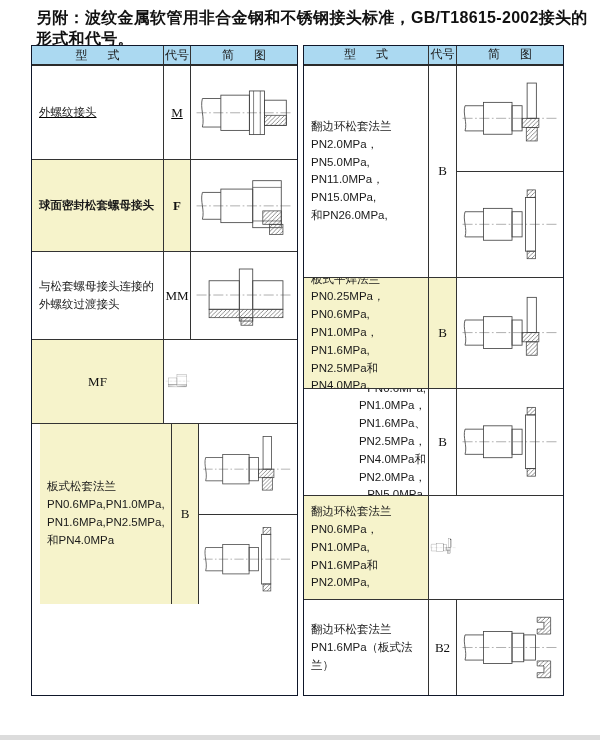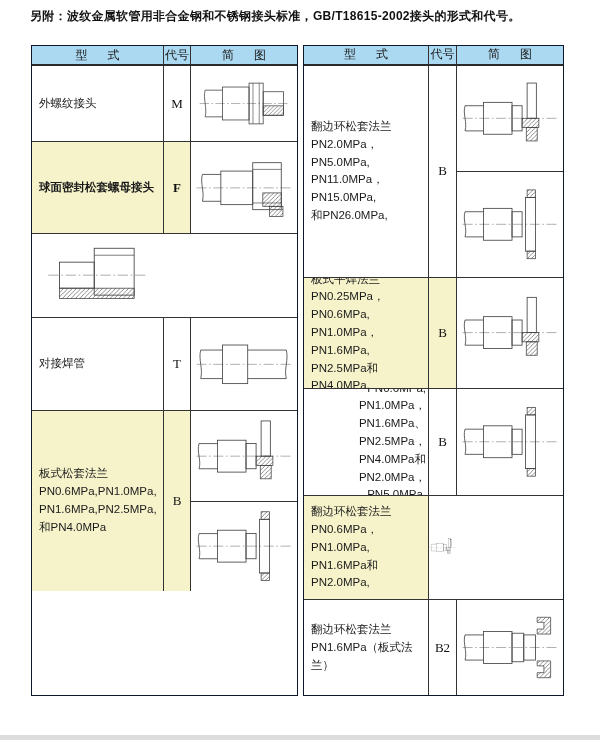--- a/index.html
+++ b/index.html
@@ -3,22 +3,22 @@
 <meta charset="utf-8">
 <style>
   html,body{margin:0;padding:0;}
   body{
     width:600px;height:740px;position:relative;background:#ffffff;
     font-family:"Liberation Sans",sans-serif;
     --blue:#abd9f1;--yellow:#f6f3cb;--bd:#333333;
     overflow:hidden;
   }
   .note{
-    position:absolute;left:30px;top:8px;width:555px;
-    font-size:12px;font-weight:bold;color:#111;letter-spacing:.3px;
+    position:absolute;left:36px;top:8px;width:555px;
+    font-size:16px;font-weight:bold;color:#111;letter-spacing:.3px;
   }
   .tables{
     position:absolute;left:31px;top:45px;width:533px;height:651px;
     display:flex;gap:5px;
   }
   .tbl{
     border:1px solid #0f172a;background:#fff;
     display:flex;flex-direction:column;box-sizing:border-box;
   }
   .tbl.left{width:267px;}
@@ -68,21 +68,21 @@
 
 <div class="note">另附：波纹金属软管用非合金钢和不锈钢接头标准，GB/T18615-2002接头的形式和代号。</div>
 
 <div class="tables">
   <div class="tbl left" id="tbl-left">
       <div class="row header">
         <div class="cell ">型      式</div>
         <div class="cell ">代号</div>
         <div class="cell ">简      图</div>
       </div>
-      <div class="row" style="height: 76px;">
+      <div class="row" style="height: 94px; text-decoration: underline;">
         <div class="cell type">外螺纹接头</div>
         <div class="cell code">M</div>
         <div class="cell diag">
           <div class="diag-sub">
             <svg viewBox="0 0 120 88" preserveAspectRatio="xMidYMid meet">
               <line x1="3" y1="44" x2="117" y2="44" stroke="#777" stroke-width="0.7" stroke-dasharray="12 3 2 3"></line>
               <path d="M32 27 L10 27 c-3 11.22 3 22.44 0 34 L32 61" stroke="#444" stroke-width="1" fill="none"></path>
               <rect x="32" y="23" width="34" height="42" stroke="#444" stroke-width="1" fill="none"></rect>
               <rect x="66" y="18" width="18" height="52" stroke="#444" stroke-width="1" fill="none"></rect>
               <line x1="71" y1="18" x2="71" y2="70" stroke="#444" stroke-width="0.8"></line>
@@ -104,48 +104,52 @@
               <rect x="32" y="24" width="38" height="40" stroke="#444" stroke-width="1" fill="none"></rect>
               <rect x="70" y="14" width="34" height="56" stroke="#444" stroke-width="1" fill="none"></rect>
               <line x1="70" y1="22" x2="104" y2="22" stroke="#444" stroke-width="0.8"></line>
               <line x1="70" y1="62" x2="104" y2="62" stroke="#444" stroke-width="0.8"></line>
               <rect x="82" y="50" width="22" height="16" stroke="#444" stroke-width="0.9" fill="url(#hatch)"></rect>
               <rect x="90" y="66" width="16" height="12" stroke="#444" stroke-width="0.9" fill="url(#hatch)"></rect>
             </svg>
           </div>
         </div>
       </div>
+      <div class="row" style="height: 88px;">
+        <div class="cell type">与松套螺母接头连接的
+外螺纹过渡接头</div>
+        <div class="cell code">MM</div>
+        <div class="cell diag">
+          <div class="diag-sub">
+            <svg viewBox="0 0 120 88" preserveAspectRatio="xMidYMid meet">
+              <line x1="3" y1="44" x2="117" y2="44" stroke="#777" stroke-width="0.7" stroke-dasharray="12 3 2 3"></line>
+              <rect x="18" y="27" width="36" height="34" stroke="#444" stroke-width="1" fill="none"></rect>
+              <rect x="54" y="13" width="16" height="62" stroke="#444" stroke-width="1" fill="none"></rect>
+              <rect x="70" y="27" width="36" height="34" stroke="#444" stroke-width="1" fill="none"></rect>
+              <rect x="18" y="61" width="88" height="10" stroke="#444" stroke-width="0.9" fill="url(#hatch)"></rect>
+              <rect x="56" y="71" width="14" height="9" stroke="#444" stroke-width="0.9" fill="url(#hatch)"></rect>
+            </svg>
+          </div>
+        </div>
+      </div>
       <div class="row hl" style="height: 84px;">
+        <div class="cell code">MF</div>
         <div class="cell diag">
           <div class="diag-sub">
             <svg viewBox="0 0 120 88" preserveAspectRatio="xMidYMid meet">
               <line x1="3" y1="44" x2="117" y2="44" stroke="#777" stroke-width="0.7" stroke-dasharray="12 3 2 3"></line>
               <rect x="16" y="29" width="40" height="30" stroke="#444" stroke-width="1" fill="none"></rect>
               <rect x="56" y="13" width="46" height="54" stroke="#444" stroke-width="1" fill="none"></rect>
               <line x1="56" y1="21" x2="102" y2="21" stroke="#444" stroke-width="0.8"></line>
               <rect x="16" y="59" width="86" height="12" stroke="#444" stroke-width="0.9" fill="url(#hatch)"></rect>
             </svg>
           </div>
         </div>
       </div>
-      <div class="row" style="height: 93px;">
-        <div class="cell type">对接焊管</div>
-        <div class="cell code">T</div>
-        <div class="cell diag">
-          <div class="diag-sub">
-            <svg viewBox="0 0 120 88" preserveAspectRatio="xMidYMid meet">
-              <line x1="3" y1="44" x2="117" y2="44" stroke="#777" stroke-width="0.7" stroke-dasharray="12 3 2 3"></line>
-              <path d="M34 27 L8 27 c-3 11.22 3 22.44 0 34 L34 61" stroke="#444" stroke-width="1" fill="none"></path>
-              <rect x="34" y="21" width="30" height="46" stroke="#444" stroke-width="1" fill="none"></rect>
-              <path d="M64 27 L110 27 c3 11 -3 23 0 34 L64 61" stroke="#444" stroke-width="1" fill="none"></path>
-            </svg>
-          </div>
-        </div>
-      </div>
-      <div class="row hl" style="height: 180px;">
+      <div class="row hl" style="height: 180px; margin-left: 8px;">
         <div class="cell type">板式松套法兰
 PN0.6MPa,PN1.0MPa,
 PN1.6MPa,PN2.5MPa,
 和PN4.0MPa</div>
         <div class="cell code">B</div>
         <div class="cell diag">
           <div class="diag-sub">
             <svg viewBox="0 0 120 88" preserveAspectRatio="xMidYMid meet">
               <line x1="3" y1="44" x2="117" y2="44" stroke="#777" stroke-width="0.7" stroke-dasharray="12 3 2 3"></line>
               <path d="M28 29 L6 29 c-3 9.9 3 19.8 0 30 L28 59" stroke="#444" stroke-width="1" fill="none"></path>

